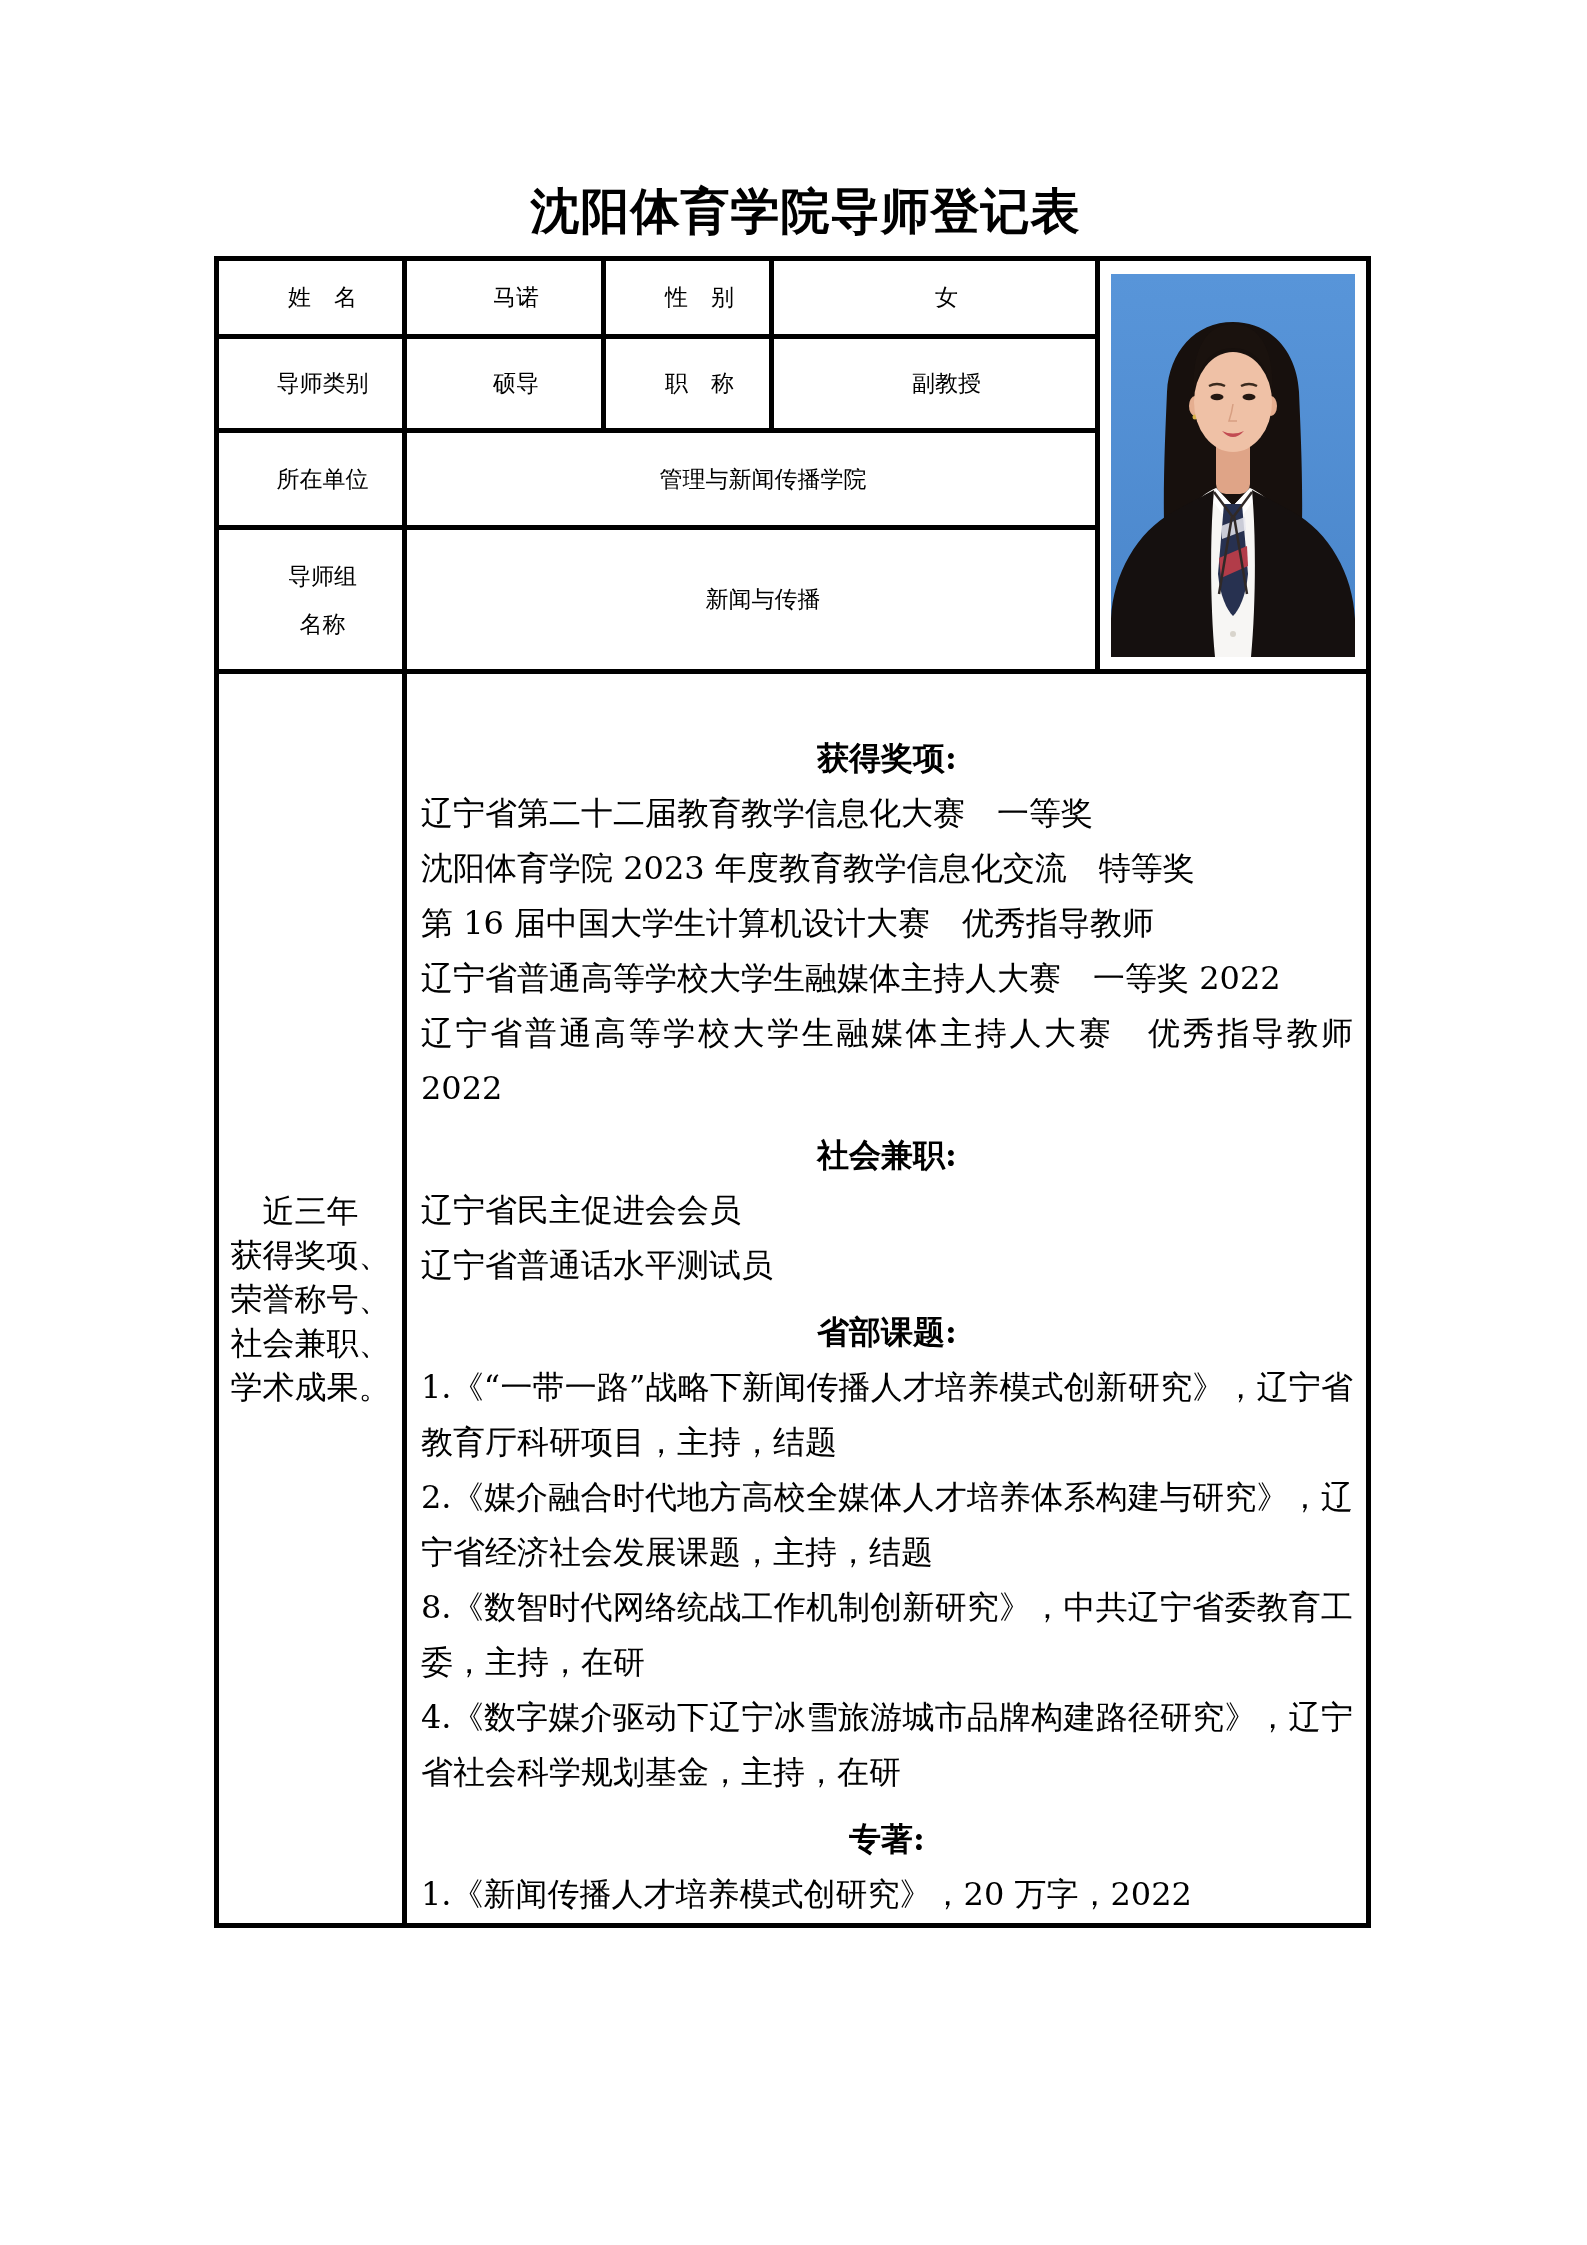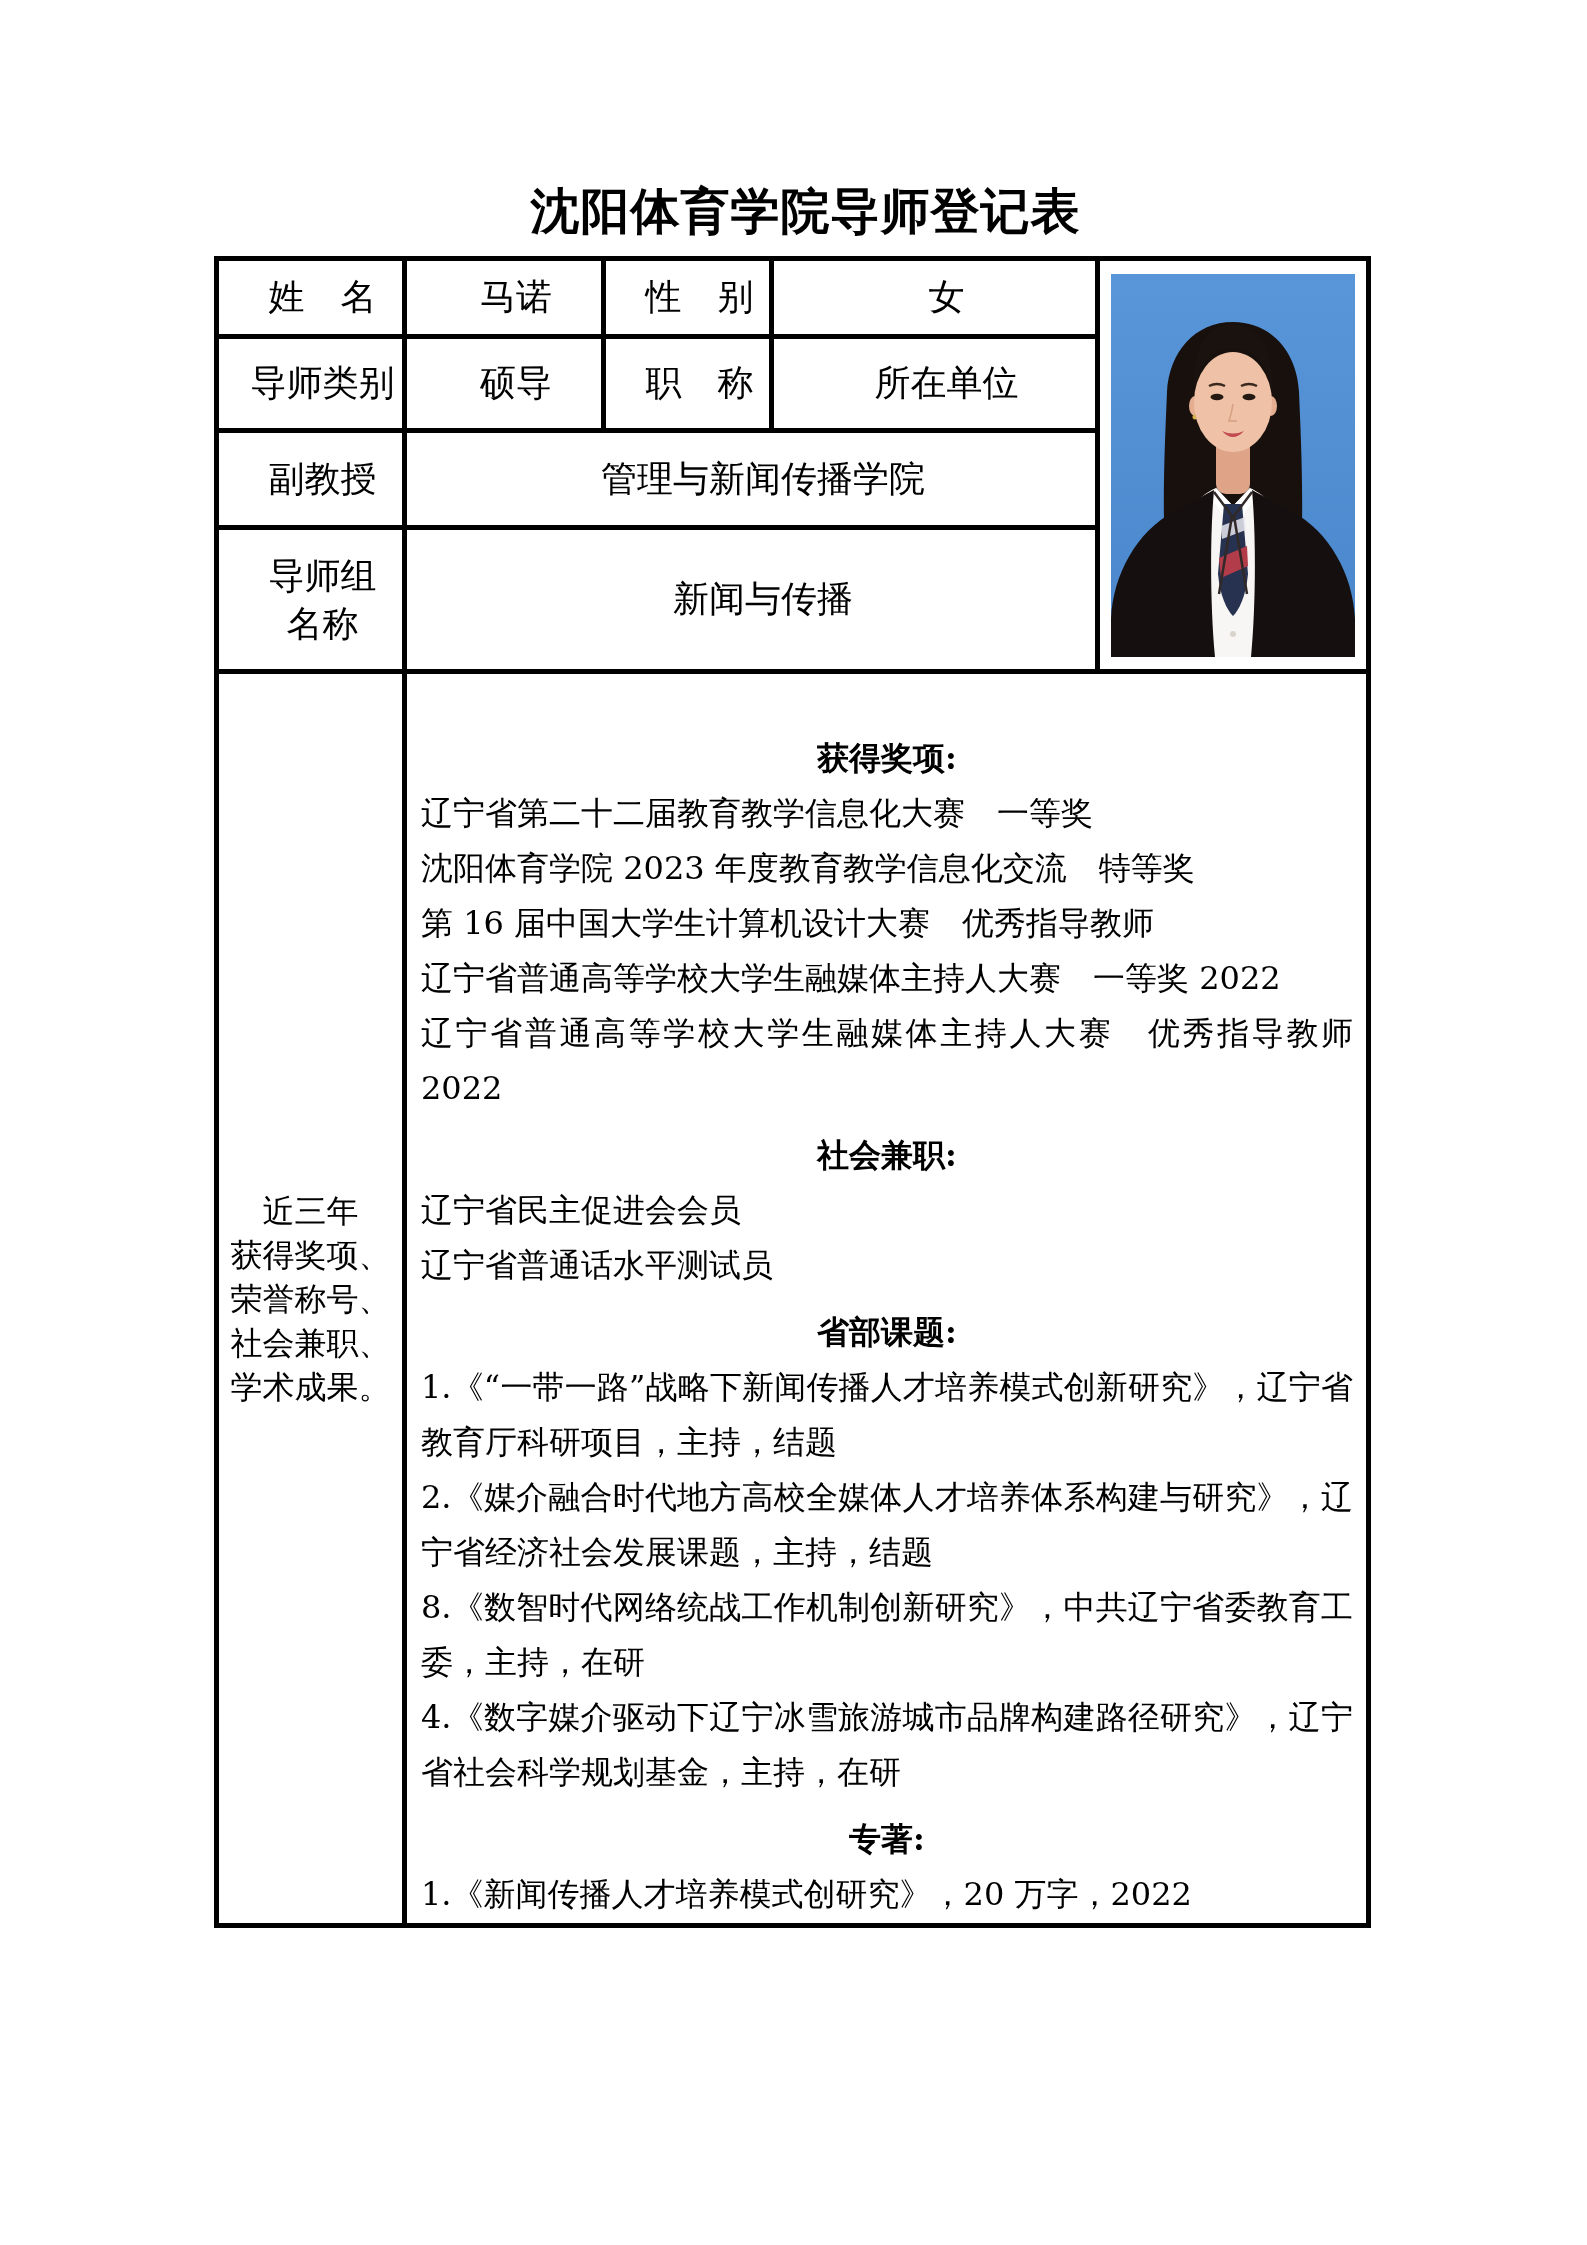--- a/index.html
+++ b/index.html
@@ -38,21 +38,21 @@
     box-sizing: border-box;
     display: grid;
     grid-template-columns: 188px 199px 168px 326px 1fr;
     grid-template-rows: 78px 94px 97px 144px 1fr;
   }
   .cell {
     box-sizing: border-box;
     display: flex;
     align-items: center;
     justify-content: center;
-    font-size: 36px;
+    font-size: 23px;
     text-align: center;
     padding-left: 24px;
   }
   .b-r { border-right: 5px solid #000000; }
   .b-b { border-bottom: 5px solid #000000; }
   .span-234 { grid-column: 2 / 5; }
   .photo-cell {
     grid-column: 5;
     grid-row: 1 / 5;
     box-sizing: border-box;
@@ -154,23 +154,23 @@
         <path fill="#15100f" d="M244 383 L244 345 C242 300 218 258 182 238 C166 229 152 222 141 216 C145 260 145 330 140 383 Z"></path>
 
         <path d="M103 218 L121 242 L108 320" stroke="#302927" stroke-width="2.5" fill="none"></path>
         <path d="M141 218 L123 242 L136 320" stroke="#302927" stroke-width="2.5" fill="none"></path>
       </svg>
     </div>
 
     <div class="cell b-r b-b">导师类别</div>
     <div class="cell b-r b-b">硕导</div>
     <div class="cell b-r b-b">职　称</div>
+    <div class="cell b-r b-b">副教授</div>
+
     <div class="cell b-r b-b">所在单位</div>
-
-    <div class="cell b-r b-b">副教授</div>
     <div class="cell b-r b-b span-234">管理与新闻传播学院</div>
 
     <div class="cell b-r b-b">
       <div class="two-line">
         <div>导师组</div>
         <div>名称</div>
       </div>
     </div>
     <div class="cell b-r b-b span-234">新闻与传播</div>
 

